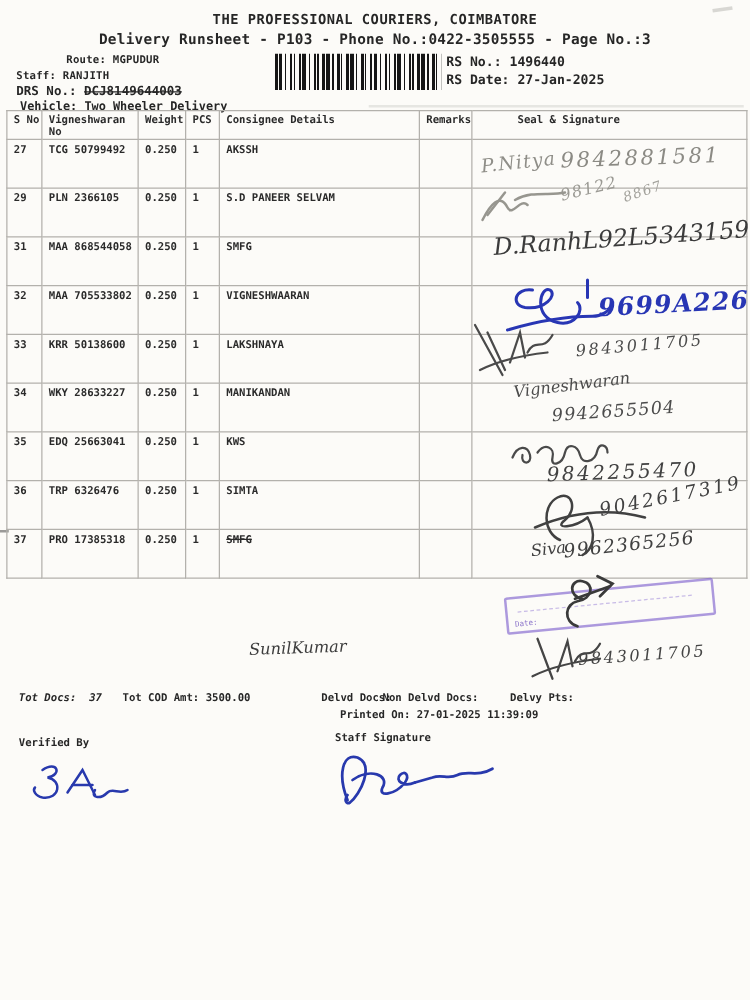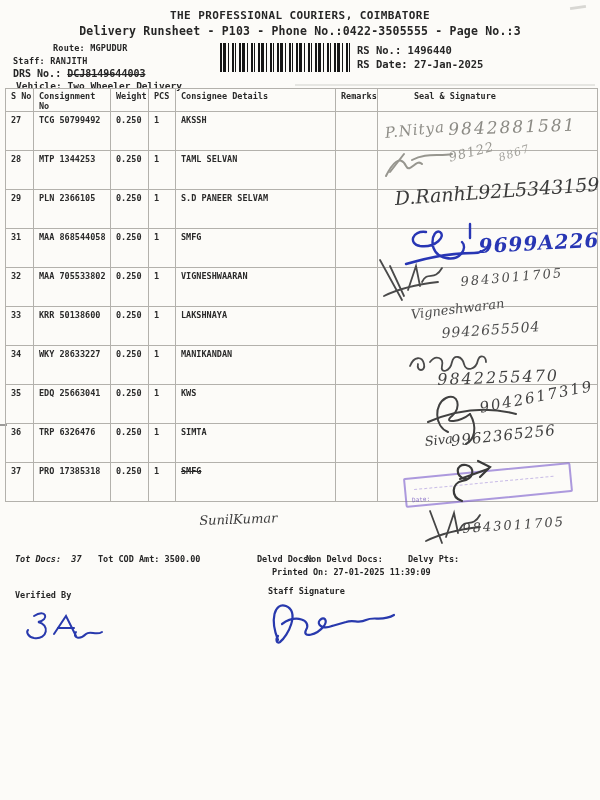--- a/index.html
+++ b/index.html
@@ -82,44 +82,35 @@
         <col style="width:77px">
         <col style="width:38px">
         <col style="width:27px">
       <col style="width:160px">
         <col style="width:42px">
         <col style="width:220px">
     </colgroup>
     <thead>
         <tr>
       <th>S No</th>
-      <th>Consignment No</th>
+      <th>Vigneshwaran No</th>
       <th>Weight</th>
       <th class="col-pcs">PCS</th>
       <th>Consignee Details</th>
       <th>Remarks</th>
       <th class="col-seal">Seal &amp; Signature</th>
     </tr>
       </thead>
     <tbody id="runsheet-body">
         <tr>
           <td>27</td>
           <td>TCG 50799492</td>
           <td>0.250</td>
           <td class="col-pcs">1</td>
           <td><span>AKSSH</span></td>
-          <td></td>
-          <td></td>
-        </tr>
-        <tr>
-          <td>28</td>
-          <td>MTP 1344253</td>
-          <td>0.250</td>
-          <td class="col-pcs">1</td>
-          <td><span>TAML SELVAN</span></td>
           <td></td>
           <td></td>
         </tr>
         <tr>
           <td>29</td>
           <td>PLN 2366105</td>
           <td>0.250</td>
           <td class="col-pcs">1</td>
           <td><span>S.D PANEER SELVAM</span></td>
           <td></td>

